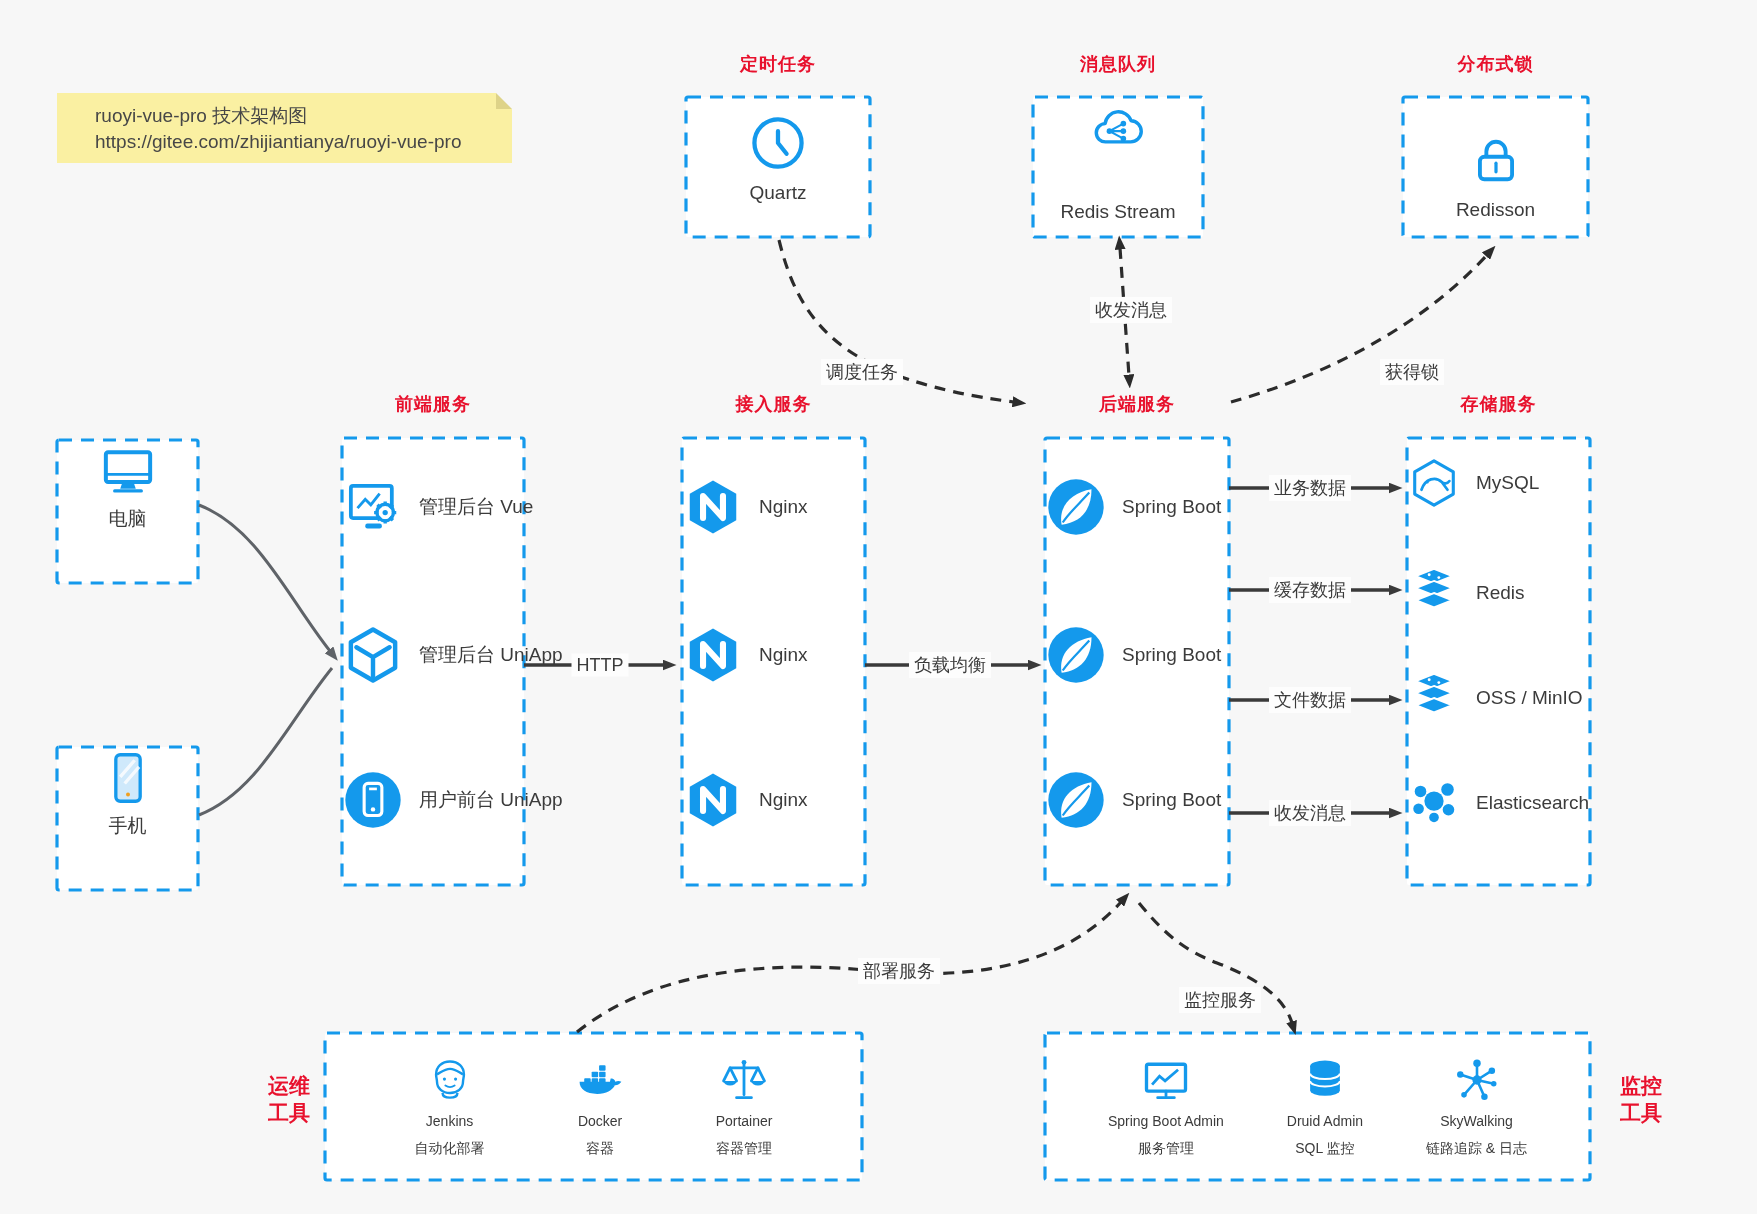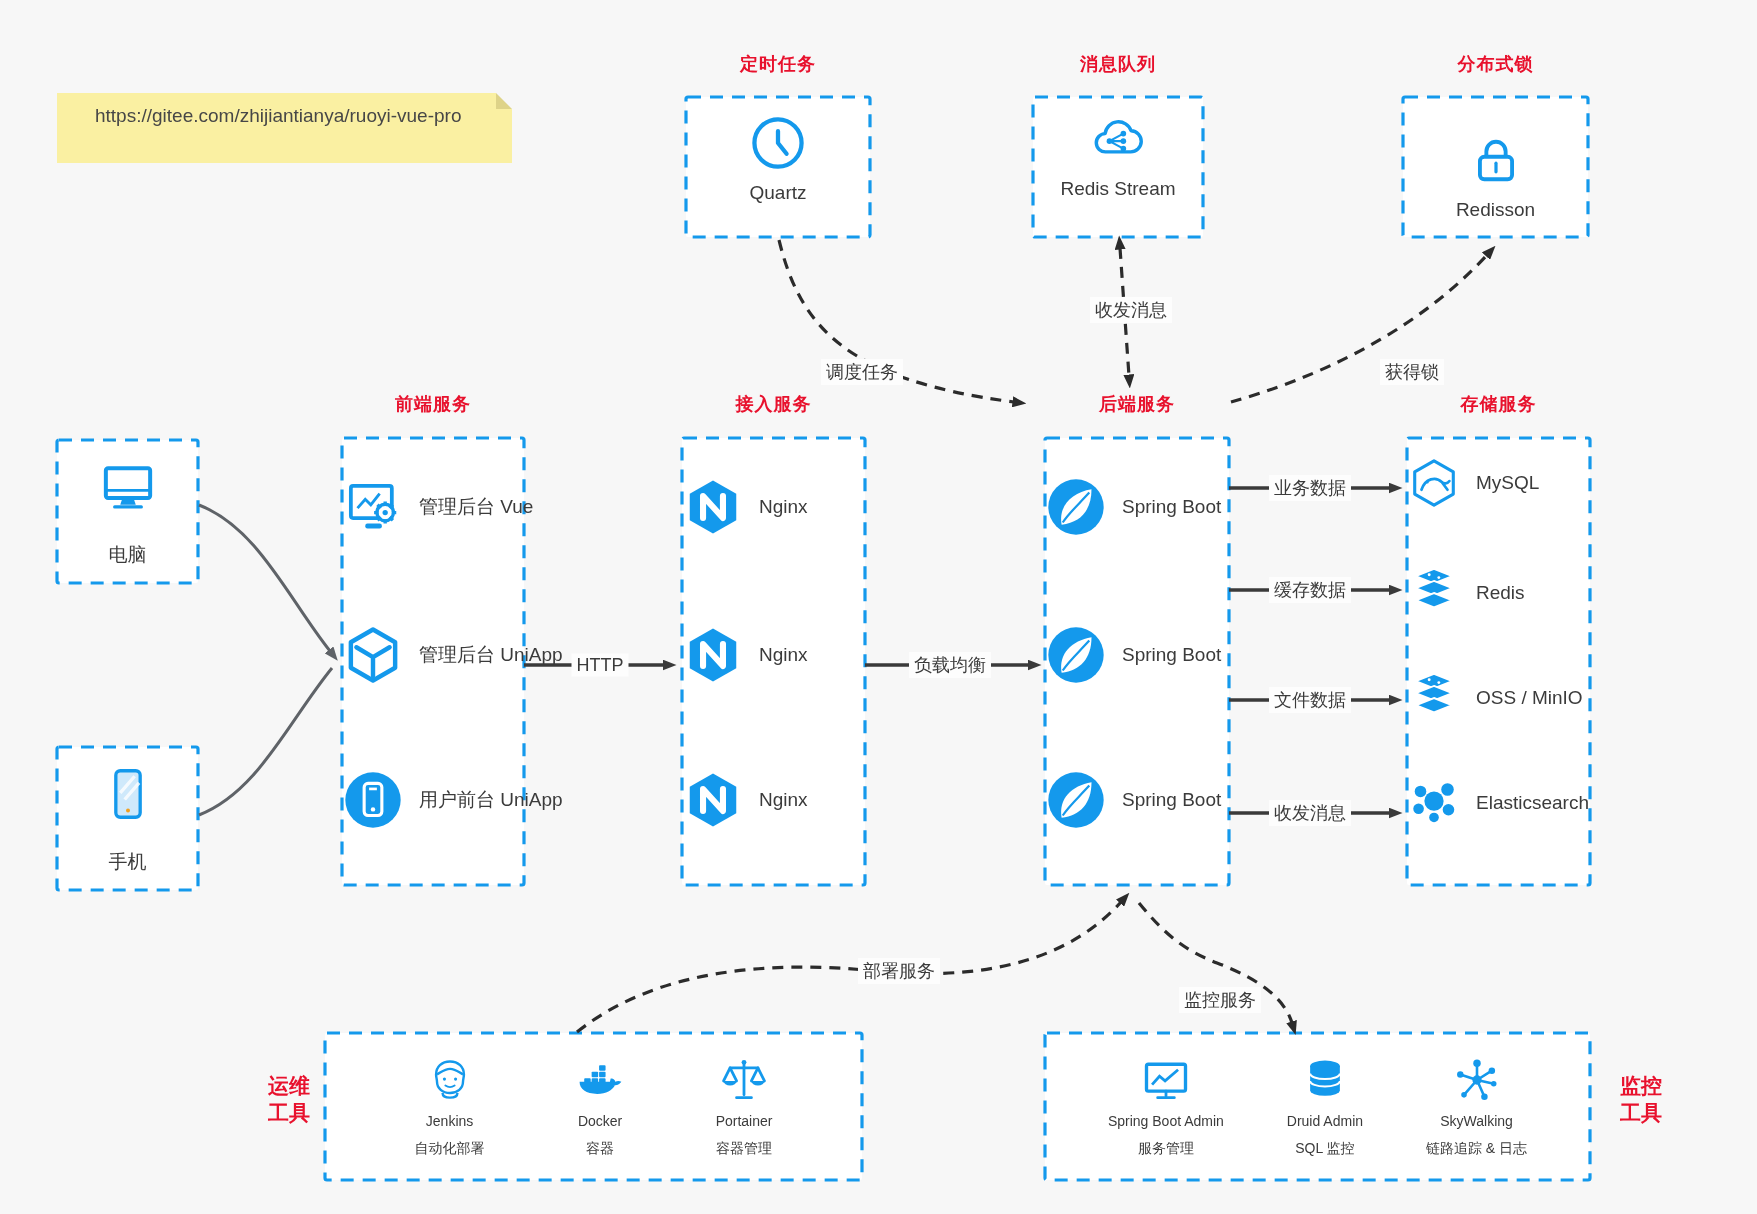--- a/index.html
+++ b/index.html
@@ -4,21 +4,21 @@
 <style>
   html,body{margin:0;padding:0;}
   body{
     width:1757px;height:1214px;position:relative;overflow:hidden;
     background:#f7f7f7;color:#3b3b3b;
     font-family:"Liberation Sans","DejaVu Sans",sans-serif;
   }
   #overlay{position:absolute;left:0;top:0;z-index:1;}
   .gtitle{position:absolute;z-index:3;color:#e8112d;font-weight:bold;font-size:18px;text-align:center;letter-spacing:1px;white-space:nowrap;}
   .node-box{position:absolute;z-index:2;display:flex;flex-direction:column;align-items:center;padding-top:16px;gap:9px;box-sizing:border-box;}
-  .client-box{position:absolute;z-index:2;display:flex;flex-direction:column;align-items:center;justify-content:center;gap:24px;}
+  .client-box{position:absolute;z-index:2;display:flex;flex-direction:column;align-items:center;gap:4px;}
   .col-box{position:absolute;z-index:2;}
   .col-item{position:absolute;left:0;width:100%;display:flex;flex-direction:row;align-items:center;gap:15px;}
   .bottom-box{position:absolute;z-index:2;display:flex;align-items:center;justify-content:space-evenly;}
   .b-item{display:flex;flex-direction:column;align-items:center;gap:4px;text-align:center;}
   .b-item .nlabel{line-height:23px;font-size:14px;}
   .nlabel{font-size:19px;color:#3b3b3b;white-space:nowrap;}
   .elabel{position:absolute;z-index:3;transform:translate(-50%,-50%);background:#fdfdfd;font-size:18px;color:#3b3b3b;padding:1px 5px;white-space:nowrap;}
   .side-label{position:absolute;z-index:3;color:#e8112d;font-weight:bold;font-size:21px;line-height:27px;text-align:center;width:58px;}
   .sticky{position:absolute;left:57px;top:93px;width:455px;height:70px;background:#faf0a2;z-index:2;
           font-size:19px;color:#474747;padding:10px 0 0 38px;box-sizing:border-box;line-height:26px;}
@@ -74,38 +74,39 @@
   <g fill="none" stroke="#2b2b2b" stroke-width="3.2" stroke-dasharray="11 8">
     <path d="M779 240 C800 326 845 380 1014 402" marker-end="url(#mDash)"></path>
     <path d="M1120 248 L1129 376" marker-start="url(#mDash)" marker-end="url(#mDash)"></path>
     <path d="M1231 402 C1310 380 1412 336 1487 255" marker-end="url(#mDash)"></path>
     <path d="M577 1032 C655 970 766 960 876 971 C1000 983 1076 952 1121 902" marker-end="url(#mDash)"></path>
     <path d="M1139 903 C1166 936 1186 951 1217 963 C1262 980 1285 1000 1292 1023" marker-end="url(#mDash)"></path>
   </g>
 </svg>
 
 <div class="sticky">
+  <div>ruoyi-vue-pro 技术架构图</div>
   <div>https://gitee.com/zhijiantianya/ruoyi-vue-pro</div>
 </div>
 
 <div class="gtitle" style="left:686px;top:52px;width:184px;">定时任务</div>
 <div class="gtitle" style="left:1033px;top:52px;width:170px;">消息队列</div>
 <div class="gtitle" style="left:1403px;top:52px;width:185px;">分布式锁</div>
 
 <div class="node-box" style="left:686px;top:97px;width:184px;height:140px;">
   <span class="icon">
     <svg width="60" height="60" viewBox="0 0 56 56">
       <circle cx="28" cy="28" r="22" fill="none" stroke="#1499ec" stroke-width="4"></circle>
       <path d="M28 17 V28 L36 38" fill="none" stroke="#1499ec" stroke-width="4" stroke-linecap="round" stroke-linejoin="round"></path>
     </svg>
   </span>
   <div class="nlabel">Quartz</div>
 </div>
 
-<div class="node-box" style="left:1033px;top:93px;width:170px;height:140px;">
+<div class="node-box" style="left:1033px;top:83px;width:170px;height:140px;justify-content:space-between;">
   <span class="icon">
     <svg width="60" height="60" viewBox="0 0 56 56">
       <path d="M16.5 40 a8.5 8.5 0 0 1 -0.5 -17 a12.5 12.5 0 0 1 24.2 -2.7 A8.8 8.8 0 0 1 39.5 40 Z" fill="none" stroke="#1499ec" stroke-width="3.2" stroke-linejoin="round"></path>
       <g stroke="#1499ec" stroke-width="2" fill="none">
         <path d="M20 30 L33 23 M20 30 H33 M20 30 L33 37"></path>
       </g>
       <g fill="#1499ec">
         <circle cx="20" cy="30" r="2.6"></circle>
           <circle cx="33" cy="23" r="2.6"></circle>
         <circle cx="33" cy="30" r="2.6"></circle>

